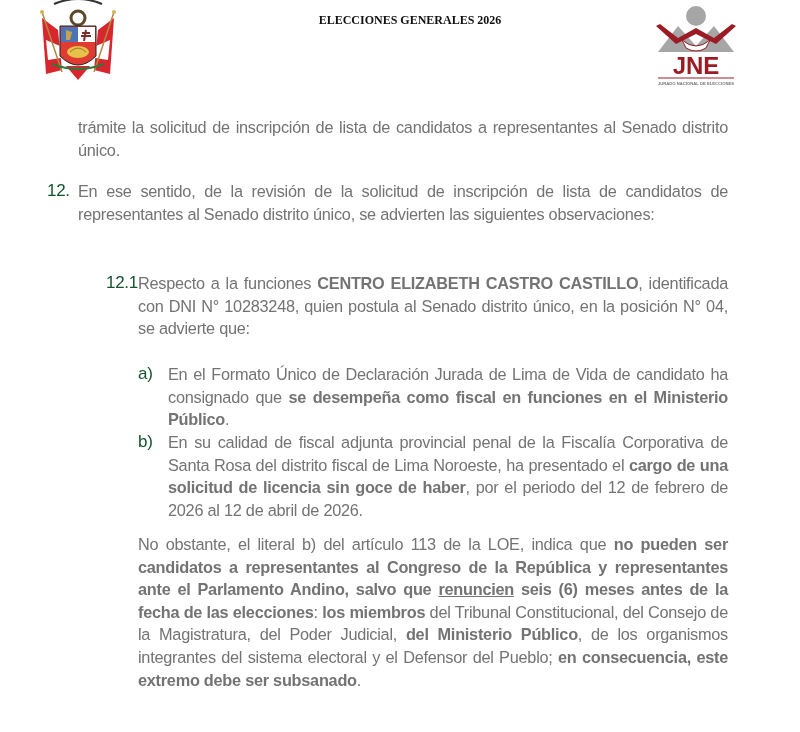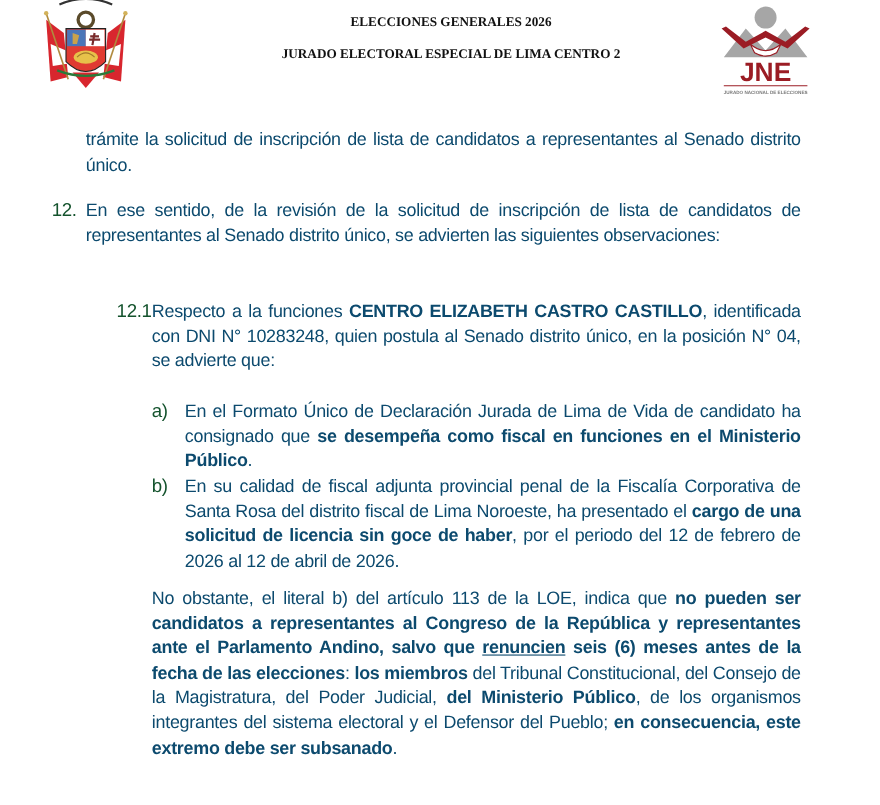--- a/index.html
+++ b/index.html
@@ -6,21 +6,21 @@
   body { width: 800px; height: 732px; position: relative; overflow: hidden; color: #111111; }
   .hdr { position: absolute; left: 0; top: 0; width: 800px; height: 100px; }
   .hdr-line {
     position: absolute; left: 130px; width: 560px; text-align: center;
     font-family: "Liberation Serif", serif; font-weight: bold; font-size: 12px; color: #111;
   }
   .coat { position: absolute; left: 36px; top: 0px; width: 84px; height: 82px; }
   .jne { position: absolute; left: 648px; top: 4px; width: 96px; height: 86px; }
   .body-text {
     position: absolute; font-family: "Liberation Sans", sans-serif; font-size: 16.3px;
-    line-height: 22.6px; text-align: justify; color: #0c4a6e;
+    line-height: 22.6px; text-align: justify; color: #737373;
     letter-spacing: -0.25px;
   }
   .body-text b { font-weight: bold; }
   .num { position: absolute; font-family: "Liberation Sans", sans-serif; font-size: 17px; line-height: 22.6px; color:#14532d; letter-spacing:-0.3px; }
   .u { text-decoration: underline; }
 </style>
 </head>
 <body>
 
 <div class="hdr">
@@ -46,21 +46,20 @@
     <path d="M30 30 L36 32 L34 40 L30 40 Z" fill="#c9a24a"></path>
     <path d="M50 30 L48 41 M46 33 L54 33 M45 36 L55 36" stroke="#7a2b2b" stroke-width="2"></path>
     <ellipse cx="42" cy="52" rx="11" ry="6" fill="#e7c24a"></ellipse>
     <path d="M34 52 Q42 44 50 52" stroke="#a0782a" fill="none" stroke-width="1"></path>
 
     <path d="M30 66 L42 80 L54 66" fill="#d8262e"></path>
     <path d="M16 64 Q42 74 68 64" stroke="#2a7a3a" stroke-width="2" fill="none"></path>
   </svg>
 
   <div class="hdr-line" style="top:13px;">ELECCIONES GENERALES 2026</div>
-  <div class="hdr-line" style="top:42px;">JURADO ELECTORAL ESPECIAL DE LIMA CENTRO 2</div>
 
   <svg class="jne" viewBox="0 0 96 86">
     <circle cx="48" cy="12" r="10" fill="#a6a6a6"></circle>
     <polygon points="10,48 30,22 48,42 66,22 86,48" fill="#a6a6a6"></polygon>
     <path d="M8 22 L28 40 L48 30 L68 40 L88 22 L84 20 L66 34 L48 24 L30 34 L12 20 Z" fill="#9b1c24"></path>
     <path d="M34 36 Q48 48 62 36 L58 44 Q48 50 38 44 Z" fill="#ffffff" stroke="#9b1c24" stroke-width="1"></path>
     <text x="48" y="70" text-anchor="middle" font-family="Liberation Sans, sans-serif" font-weight="bold" font-size="24" fill="#9b1c24">JNE</text>
     <line x1="10" y1="74" x2="86" y2="74" stroke="#9b1c24" stroke-width="1"></line>
     <text x="48" y="81" text-anchor="middle" font-family="Liberation Sans, sans-serif" font-weight="bold" font-size="4.2" fill="#777">JURADO NACIONAL DE ELECCIONES</text>
   </svg>

